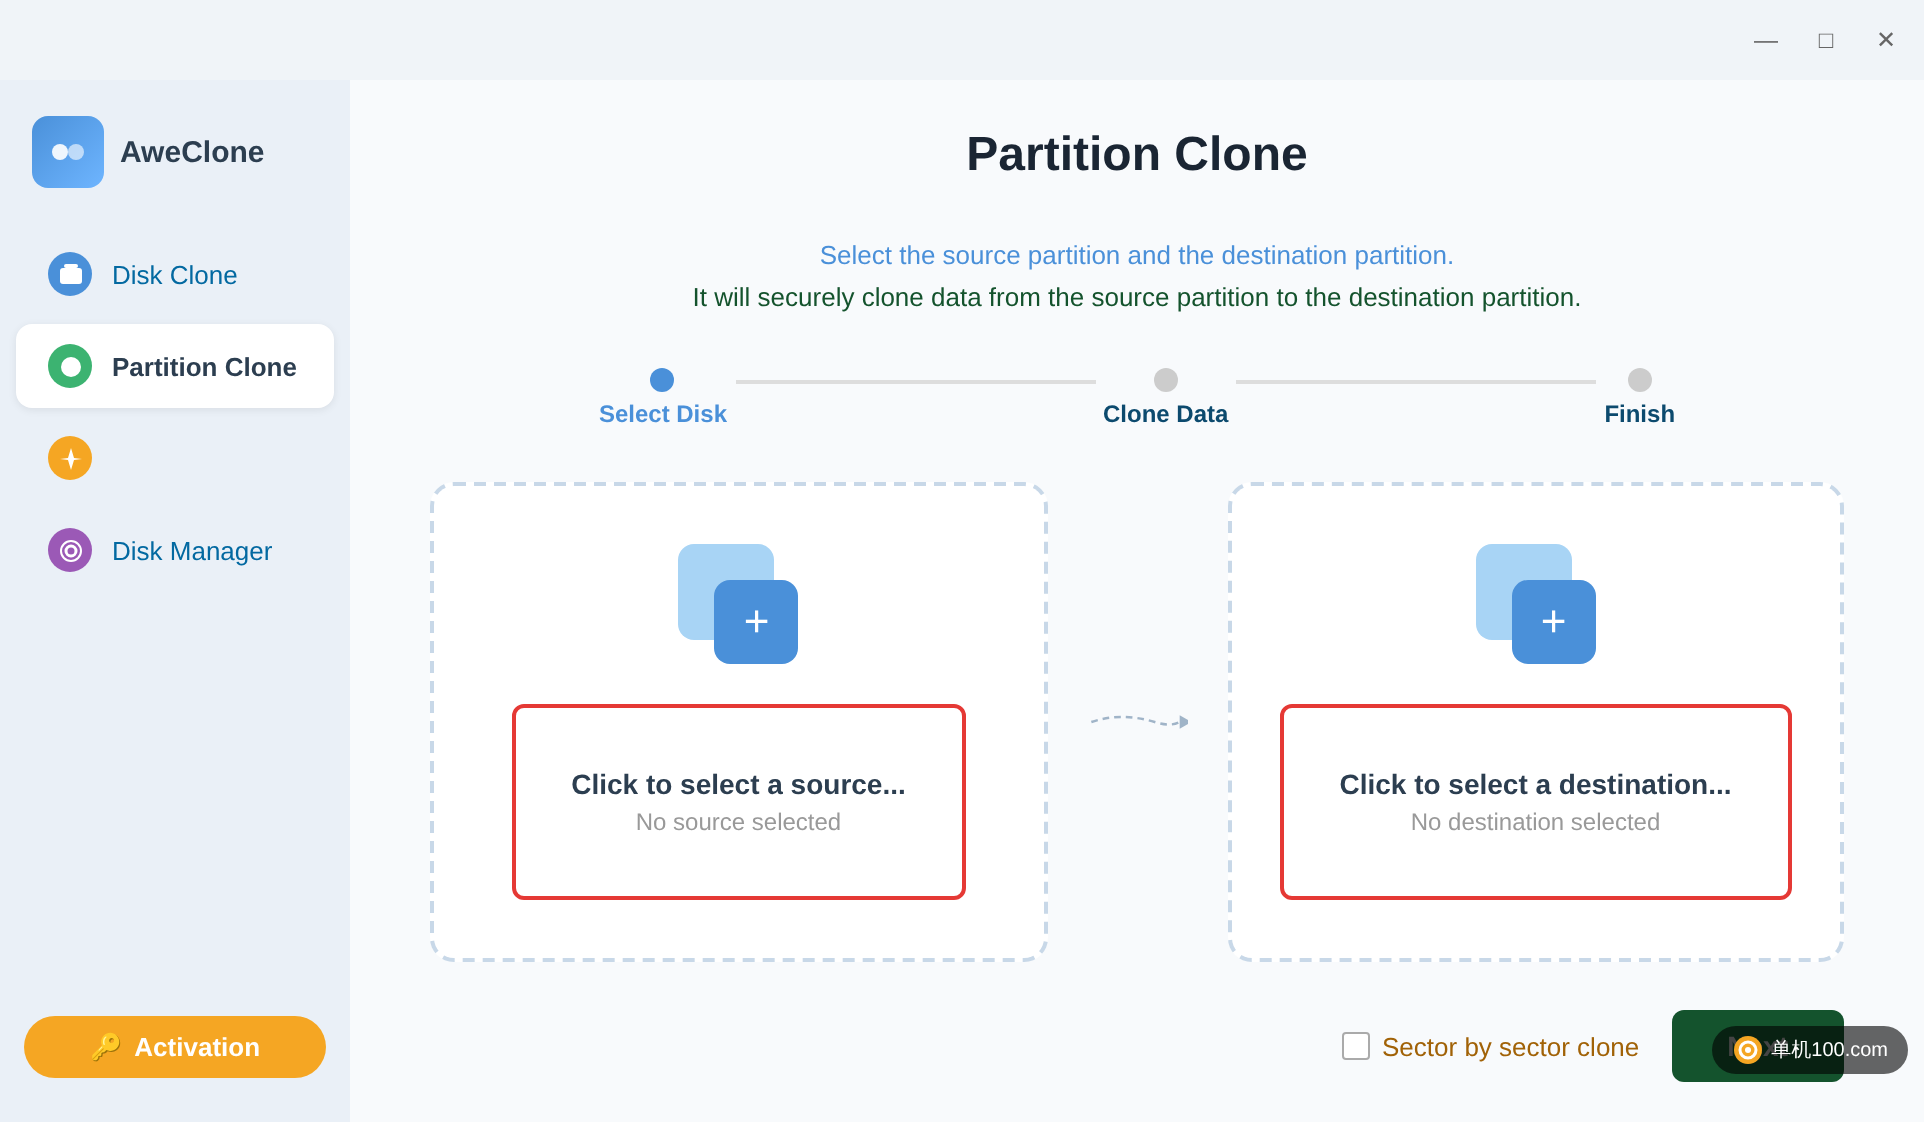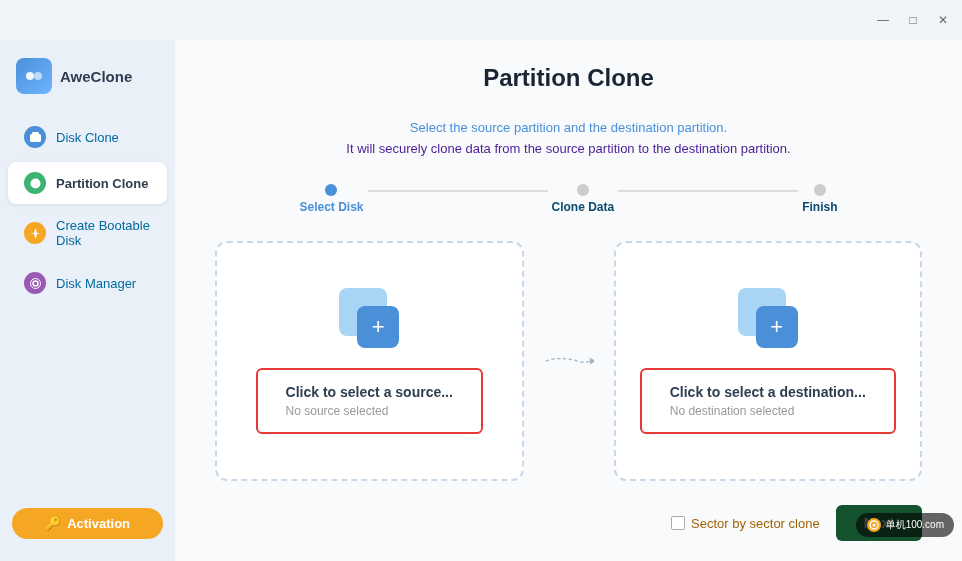--- a/index.html
+++ b/index.html
@@ -145,21 +145,21 @@
     }
     .page-subtitle {
       text-align: center;
       font-size: 13px;
       color: #555;
       line-height: 1.6;
       margin-bottom: 24px;
       margin-top: 18px;
     }
     .page-subtitle span {
-      color: #4c1d95;
+      color: #14532d;
     }
 
     
     .steps-bar {
       display: flex;
       align-items: center;
       justify-content: center;
       gap: 0;
       margin-bottom: 24px;
     }
@@ -240,22 +240,22 @@
       align-items: center;
       justify-content: center;
       color: white;
       font-size: 22px;
       font-weight: 300;
     }
 
     .select-box {
       border: 2px solid #e53935;
       border-radius: 6px;
-      padding: 14px 28px;
-      text-align: left;
+      padding: 30px 28px;
+      text-align: center;
     }
     .select-label {
       font-size: 14px;
       font-weight: 600;
       color: #2c3e50;
       margin-bottom: 4px;
     }
     .select-sublabel {
       font-size: 12px;
       color: #999;
@@ -361,21 +361,20 @@
       </div>
       <span>Partition Clone</span>
     </div>
 
     <div class="nav-item">
       <div class="nav-icon orange">
         <svg width="13" height="13" viewBox="0 0 13 13" fill="white">
           <path d="M6.5 1 L8 6 L12 6.5 L8 7 L6.5 12 L5 7 L1 6.5 L5 6 Z" fill="white"></path>
         </svg>
       </div>
-      <span>Create Bootable Disk</span>
     </div>
 
     <div class="nav-item">
       <div class="nav-icon purple">
         <svg width="13" height="13" viewBox="0 0 13 13" fill="white">
           <circle cx="6.5" cy="6.5" r="2.5" fill="none" stroke="white" stroke-width="1.5"></circle>
           <circle cx="6.5" cy="6.5" r="5" fill="none" stroke="white" stroke-width="1"></circle>
         </svg>
       </div>
       <span>Disk Manager</span>

